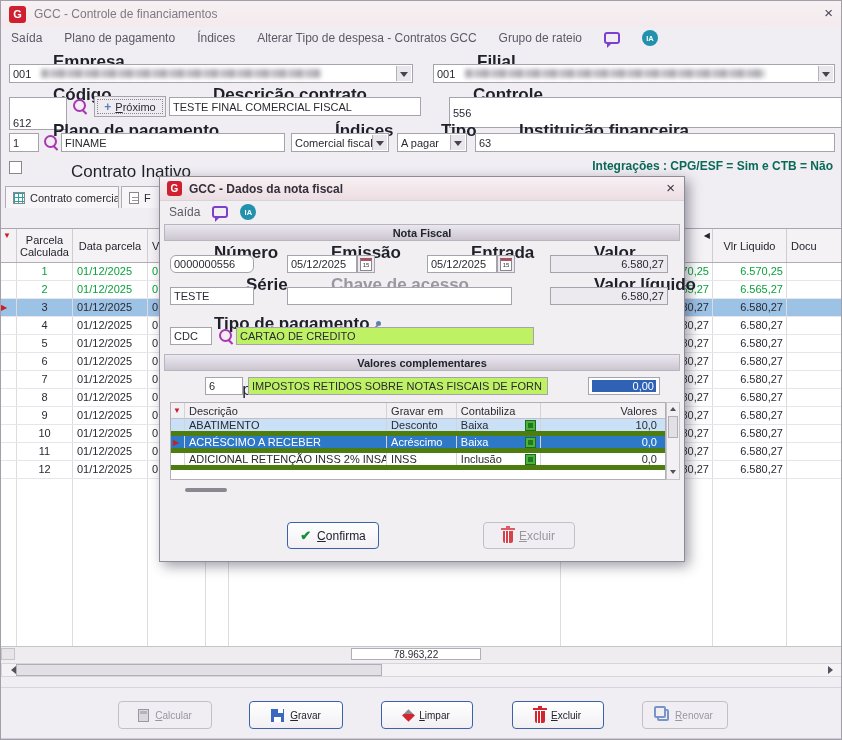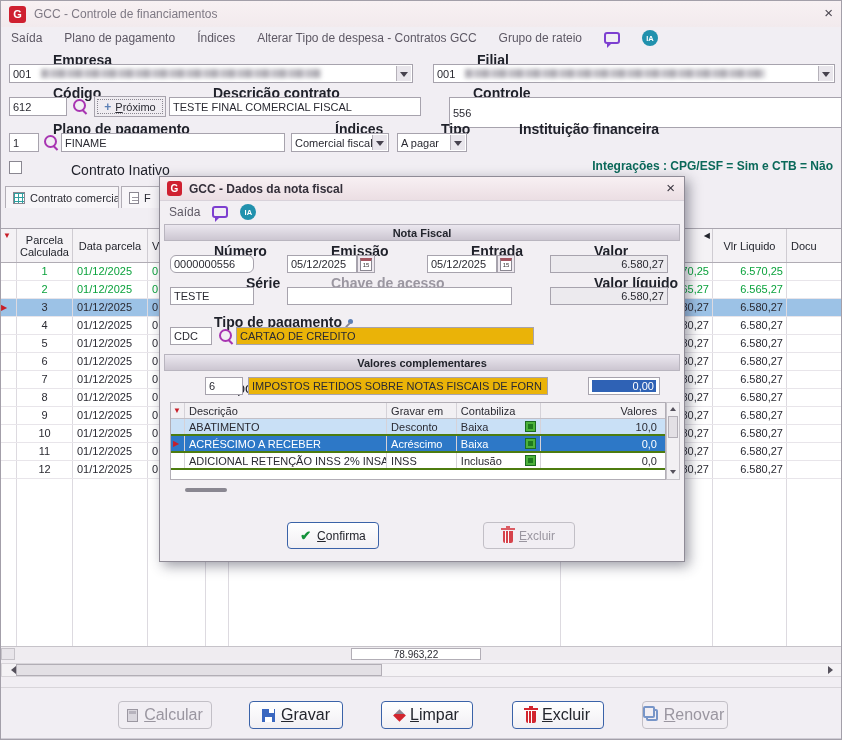--- a/index.html
+++ b/index.html
@@ -20,27 +20,27 @@
   .menubar { position:absolute; left:0; top:26px; width:842px; height:22px; display:flex; align-items:center;
              gap:22px; padding:0 10px; color:#5d5864; font-size:12px; }
   .menubar .mi { white-space:nowrap; }
   .chat-icon { position:relative; width:16px; height:12px; border:2px solid #7d3fd0; border-radius:3px; display:inline-block; }
   .chat-icon::after { content:""; position:absolute; left:1px; bottom:-6px; border:3px solid transparent;
                       border-top-color:#7d3fd0; border-left-color:#7d3fd0; }
   .ia-icon { width:16px; height:16px; border-radius:50%; background:#2191ad; color:#fff; font-size:7.5px;
              font-weight:bold; display:inline-flex; align-items:center; justify-content:center; flex:none; }
 
   
-  .lbl { position:absolute; font-weight:bold; color:#1f212a; font-size:14px; white-space:nowrap;padding-left:44px; }
+  .lbl { position:absolute; font-weight:bold; color:#1f212a; font-size:17px; white-space:nowrap;padding-left:44px; }
   .lbl.gray { color:#9b97a1; }
   .inp { position:absolute; background:#fff; border:1px solid #a7a3ad; display:flex; align-items:center;
          padding:0 3px; font-size:11px; color:#2a2a32; white-space:nowrap; overflow:hidden; }
   .inp.gray { background:#eceaee; }
   .inp.right { justify-content:flex-end; }
-  .inp.box { background:#eab308; }
+  .inp.box { background:#bef264; }
   .combo-arrow { position:absolute; right:1px; top:1px; bottom:1px; width:15px; background:#e9e6ec;
                  border-left:1px solid #b5b1b9; display:flex; align-items:flex-start; justify-content:center; }
   .combo-arrow::after { content:""; border:4px solid transparent; border-top:5px solid #46424e; margin-top:6px; }
   .redacted { display:inline-block; height:9px; margin-left:10px; opacity:.7; filter:blur(2px);
               background:repeating-linear-gradient(90deg,#8f8c96 0 7px,#cac7ce 7px 10px,#a5a2ab 10px 17px); }
   .search-icon { position:absolute; width:16px; height:16px; }
   .search-icon::before { content:""; position:absolute; left:1px; top:1px; width:9px; height:9px;
                          border:2px solid #a835b2; border-radius:50%; }
   .search-icon::after { content:""; position:absolute; left:11px; top:11px; width:6px; height:2px;
                         background:#a835b2; transform:rotate(45deg); transform-origin:0 0; }
@@ -95,21 +95,21 @@
   .hs-btn { position:absolute; top:2px; width:12px; height:8px; }
   .hs-btn.left { left:2px; } .hs-btn.right { right:2px; }
   .hs-btn.left::after { content:""; display:block; margin:0 auto; border:4px solid transparent; border-right:5px solid #55515c; }
   .hs-btn.right::after { content:""; display:block; margin:0 auto; border:4px solid transparent; border-left:5px solid #55515c; }
 
   
   .bottombar { position:absolute; left:0; top:686px; width:842px; height:54px; border-top:1px solid #d8d5da; }
   .bottom-edge { position:absolute; left:0; top:737px; width:842px; height:3px; background:#cfccd4; }
   .btn { position:absolute; top:700px; height:28px; background:linear-gradient(#ffffff,#f1eff3);
          border:1px solid #3a62a8; border-radius:4px; display:flex; align-items:center; justify-content:center;
-         gap:6px; font-size:16px; color:#23252d; }
+         gap:6px; font-size:10px; color:#23252d; }
   .btn.disabled { border-color:#c2bfc6; color:#9a96a0; background:#f1eef3; }
   .uf { display:inline-block; }
   .uf::first-letter { text-decoration:underline; }
   .b-calcular{left:117px;width:94px;} .b-gravar{left:248px;width:94px;} .b-limpar{left:380px;width:92px;}
   .b-excluir{left:511px;width:92px;} .b-renovar{left:641px;width:86px;}
 
   .calc-icon { width:11px; height:13px; background:#dad7de; border:1px solid #9b97a1; position:relative; flex:none; }
   .calc-icon::before { content:""; position:absolute; left:1px; top:1px; right:1px; height:3px; background:#b7b3bd; }
   .save-icon { position:relative; width:13px; height:13px; background:#3a67c0; flex:none; }
   .save-icon::before { content:""; position:absolute; right:1px; top:0; width:5px; height:4px; background:#fff; }
@@ -147,21 +147,21 @@
   .pin-icon::before { content:""; position:absolute; left:3px; top:0; width:5px; height:5px; border-radius:50%; background:#5b7fb5; }
   .pin-icon::after { content:""; position:absolute; left:0px; top:5px; width:6px; height:2px; background:#8a8791; transform:rotate(135deg); }
   .sel-text { background:#2f62b5; color:#fff; padding:0 2px; flex:1; text-align:right; }
 
   .dgrid { position:absolute; left:10px; top:225px; width:496px; height:78px; background:#fff; border:1px solid #b2aeb6; overflow:hidden; }
   .dghead { display:flex; height:16px; background:#f2f0f3; border-bottom:1px solid #c2bfc6; font-size:11px; }
   .dgc { border-right:1px solid #d5d2d8; padding:0 4px; white-space:nowrap; overflow:hidden;
          display:flex; align-items:center; position:relative; }
   .dw-ind{width:14px; padding:0 2px;} .dw-desc{width:203px;} .dw-grav{width:70px;} .dw-cont{width:85px; justify-content:space-between;}
   .dw-val{width:124px; border-right:none; justify-content:flex-end; padding-right:8px;}
-  .dgrow { display:flex; height:17px; font-size:11px; border-bottom:2px solid #4d7c0f; }
+  .dgrow { display:flex; height:17px; font-size:11px; border-bottom:5px solid #4d7c0f; }
   .dgrow.hl { background:#c9e0f6; }
   .dgrow.selected { background:#2d78c7; color:#fff; }
   .gchk { width:11px; height:11px; background:#4db33c; border:1px solid #1c6b22; position:relative; flex:none; }
   .gchk::after { content:""; position:absolute; left:2px; top:2px; width:5px; height:5px; background:#1e7a1e; }
   .dvscroll { position:absolute; left:506px; top:225px; width:14px; height:78px; background:#f2f0f3; border:1px solid #c6c3c9; }
   .dv-thumb { position:absolute; left:1px; top:13px; width:10px; height:22px; background:#e3e0e5; border:1px solid #b2aeb6; }
   .dv-btn { position:absolute; left:3px; width:6px; height:6px; }
   .dv-btn.up { top:3px; } .dv-btn.down { bottom:3px; }
   .dv-btn.up::after { content:""; display:block; border:3px solid transparent; border-bottom:4px solid #55515c; margin-top:-2px; }
   .dv-btn.down::after { content:""; display:block; border:3px solid transparent; border-top:4px solid #55515c; }
@@ -200,21 +200,21 @@
     <span class="combo-arrow"></span>
   </div>
   <div class="lbl" style="left:432px; top:51px;">Filial</div>
   <div class="inp" style="left:432px; top:63px; width:402px; height:19px;">
     <span>001</span>
     <span class="redacted" style="width:300px;"></span>
     <span class="combo-arrow"></span>
   </div>
 
   <div class="lbl" style="left:8px; top:84px;">Código</div>
-  <div class="inp" style="left:8px; top:96px; width:58px; height:19px;">
+  <div class="inp" style="left:8px; top:96px; width:58px; height:33px;align-items:flex-end;">
     <span>612</span>
   </div>
   <span class="search-icon" style="left:71px; top:97px;"></span>
   <div class="proximo-btn">
     <span class="plus-glyph">+</span>
     <span class="uf">Próximo</span>
   </div>
   <div class="lbl" style="left:168px; top:84px;">Descrição contrato</div>
   <div class="inp" style="left:168px; top:96px; width:252px; height:19px;">
     <span>TESTE FINAL COMERCIAL FISCAL</span>
@@ -236,20 +236,23 @@
   <div class="inp" style="left:290px; top:132px; width:98px; height:19px;">
     <span>Comercial fiscal</span>
     <span class="combo-arrow"></span>
   </div>
   <div class="lbl" style="left:396px; top:120px;">Tipo</div>
   <div class="inp" style="left:396px; top:132px; width:70px; height:19px;">
     <span>A pagar</span>
     <span class="combo-arrow"></span>
   </div>
   <div class="lbl" style="left:474px; top:120px;">Instituição financeira</div>
+  <div class="inp" style="left:474px; top:132px; width:360px; height:19px;">
+    <span>63</span>
+  </div>
 
   <span class="checkbox" style="left:8px; top:160px;"></span>
   <div class="lbl" style="left:26px; top:161px; font-weight:normal;">Contrato Inativo</div>
   <div class="integra">Integrações : CPG/ESF = Sim e CTB = Não</div>
 
   <div class="tab" style="left:4px; width:114px;">
     <span class="sheet-icon"></span>
     <span>Contrato comercial</span>
   </div>
   <div class="tab" style="left:120px; width:44px;">

